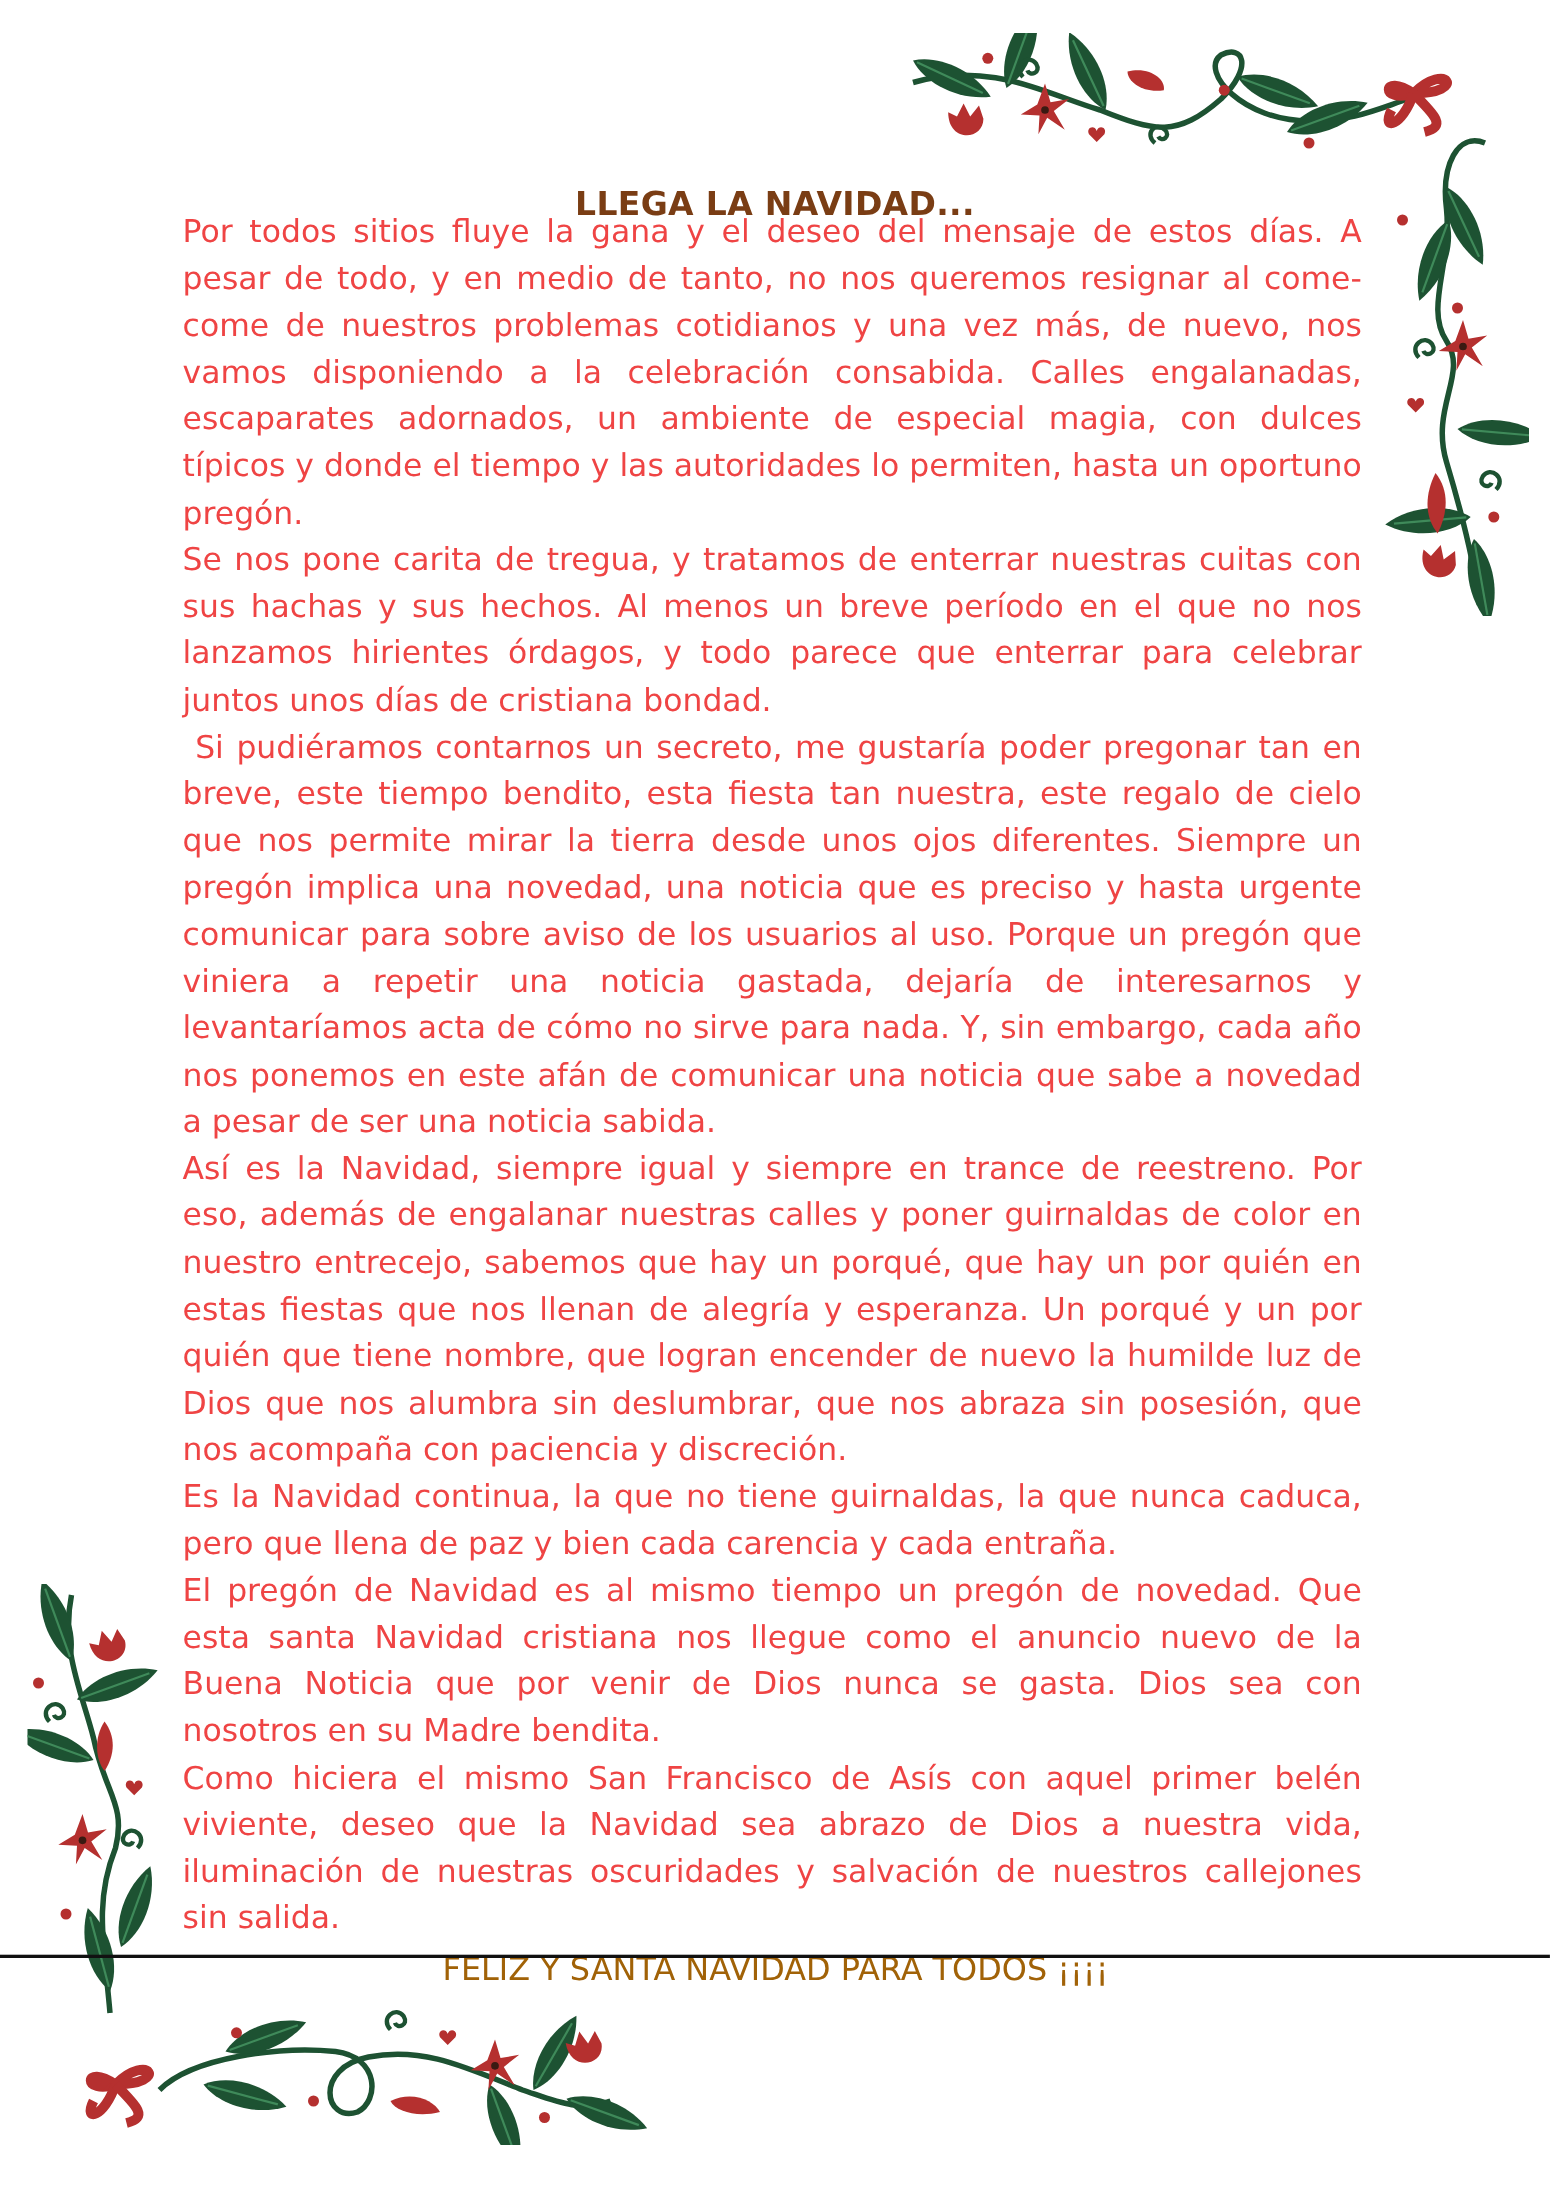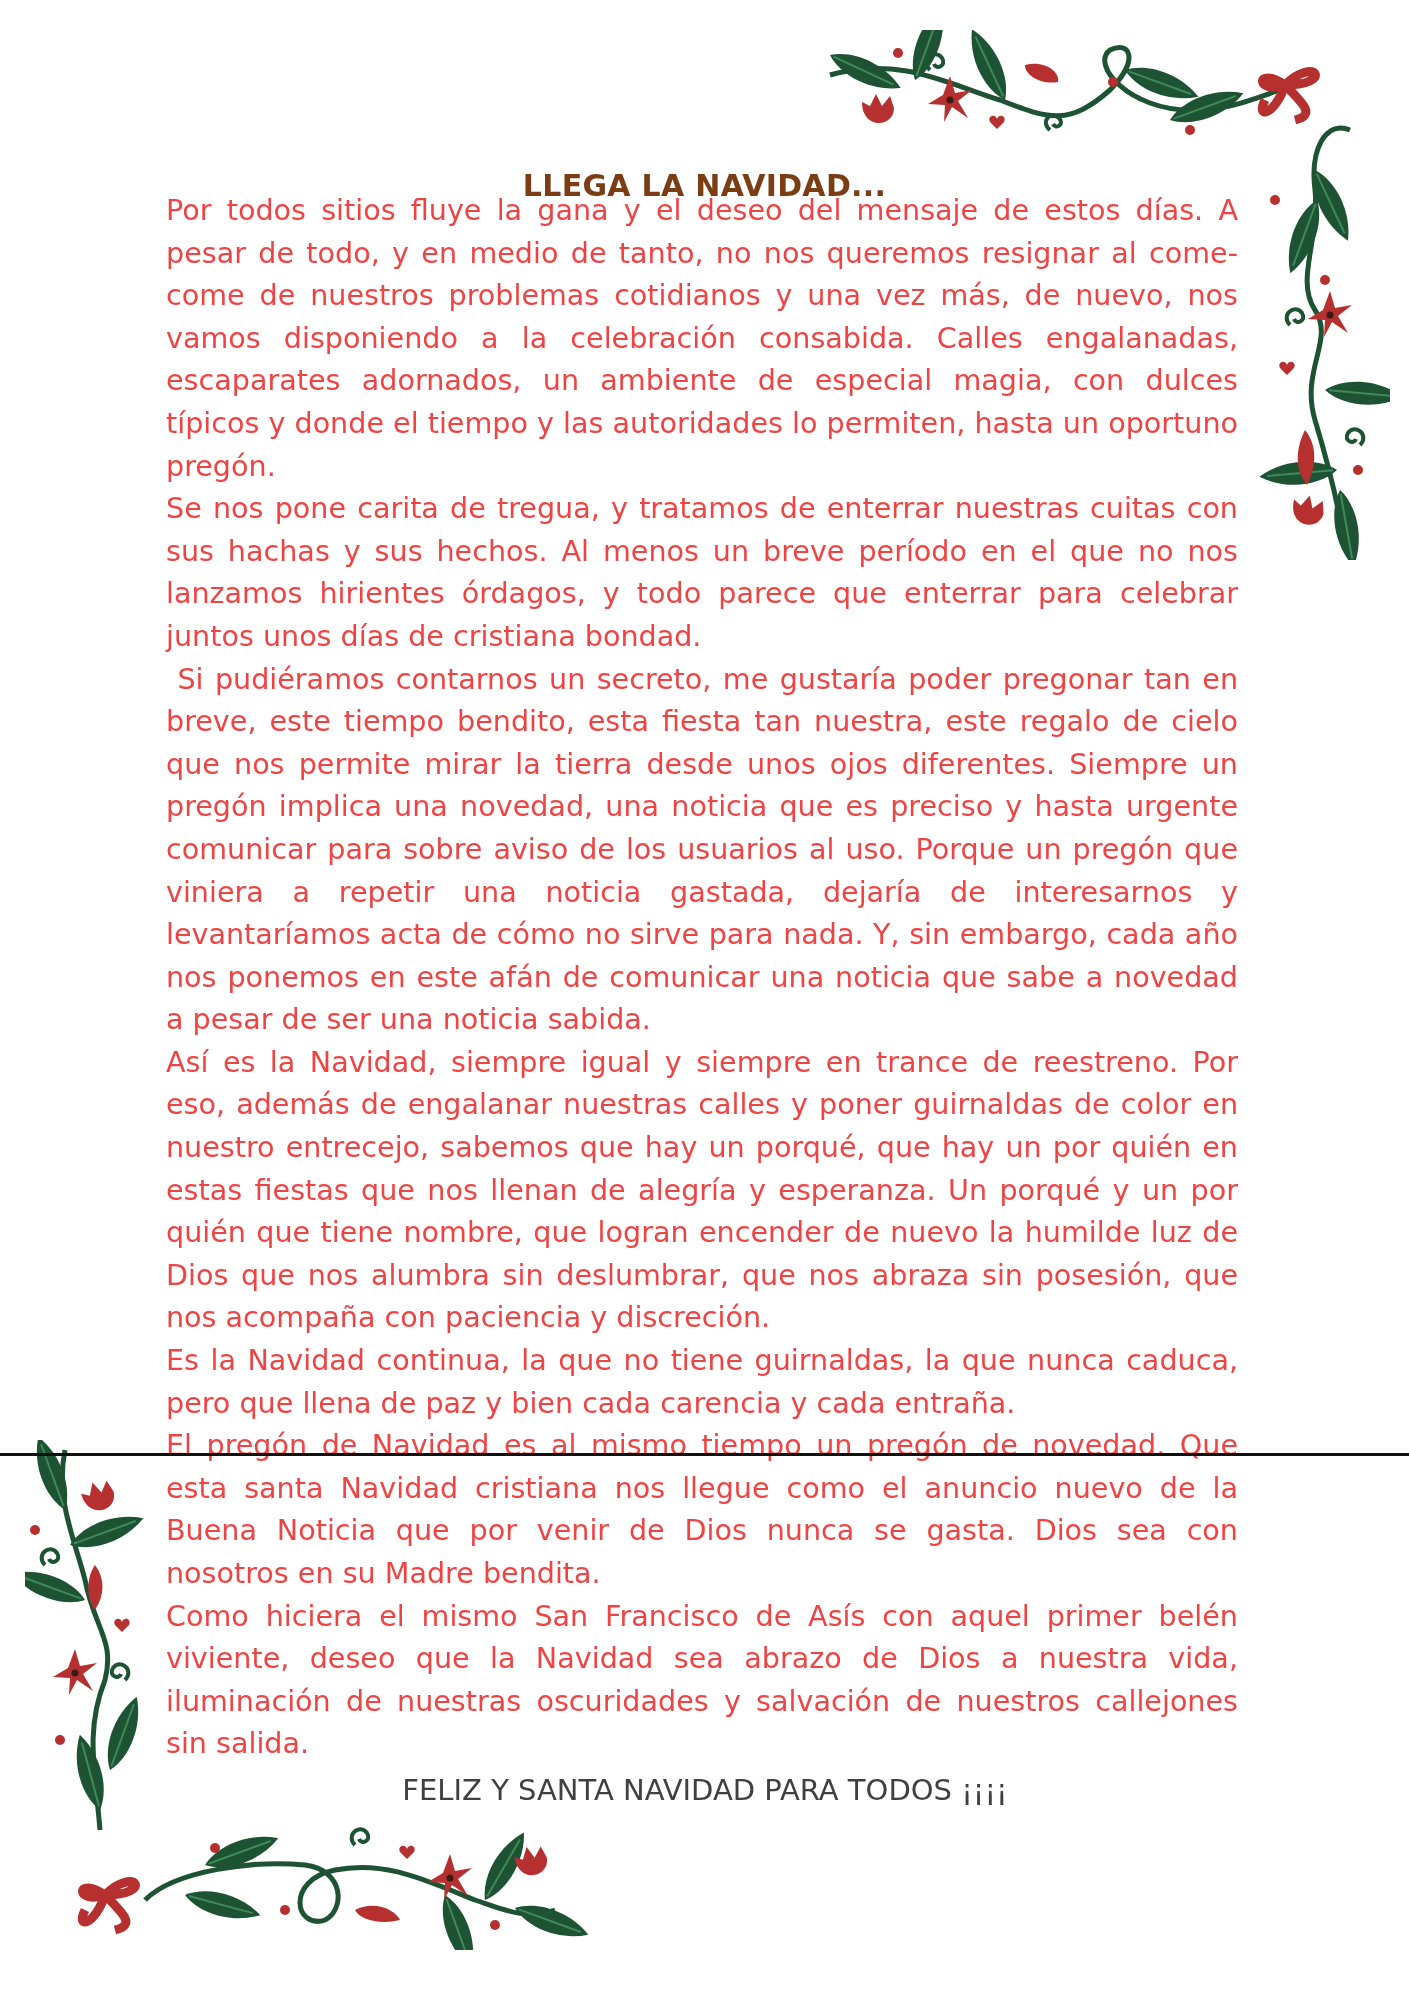--- a/index.html
+++ b/index.html
@@ -1,31 +1,31 @@
 <!DOCTYPE html>
 <html><head>
 <meta charset="utf-8">
 <style>
   html, body { margin: 0; padding: 0; background: #ffffff; }
   body { width: 1409px; height: 2000px; position: relative; overflow: hidden; font-family: "DejaVu Sans", sans-serif; }
-  .page { position: absolute; left: 0; top: 0; width: 1409px; height: 1456px; background: #fff; }
+  .page { position: absolute; left: 0; top: 0; width: 1409px; height: 1780px; background: #fff; }
   .title {
     position: absolute; left: 0; width: 1409px; top: 146px; text-align: center;
     color: #7a3d14; font-size: 30px; letter-spacing: 0.3px; line-height: 40px;
     font-family: "DejaVu Sans", sans-serif;
   }
   .body-text {
     position: absolute; left: 166px; top: 189px; width: 1072px;
     font-size: 28.6px; line-height: 42.6px; color: #ef4444; text-align: justify;
     font-family: "DejaVu Sans", sans-serif;
   }
   .body-text p { margin: 0; text-align-last: left; }
   .closing {
     position: absolute; left: 380px; top: 1770px; width: 650px; text-align: center;
-    color: #404040; font-size: 29px; line-height: 40px;
+    color: #a16207; font-size: 29px; line-height: 40px;
     font-family: "DejaVu Sans", sans-serif;
   }
   .deco { position: absolute; }
   .bottom-line { position: absolute; left: 0; bottom: 0; width: 1409px; height: 3px; background: #111; }
 </style>
 </head>
 <body>
 
 <div class="page">
 

